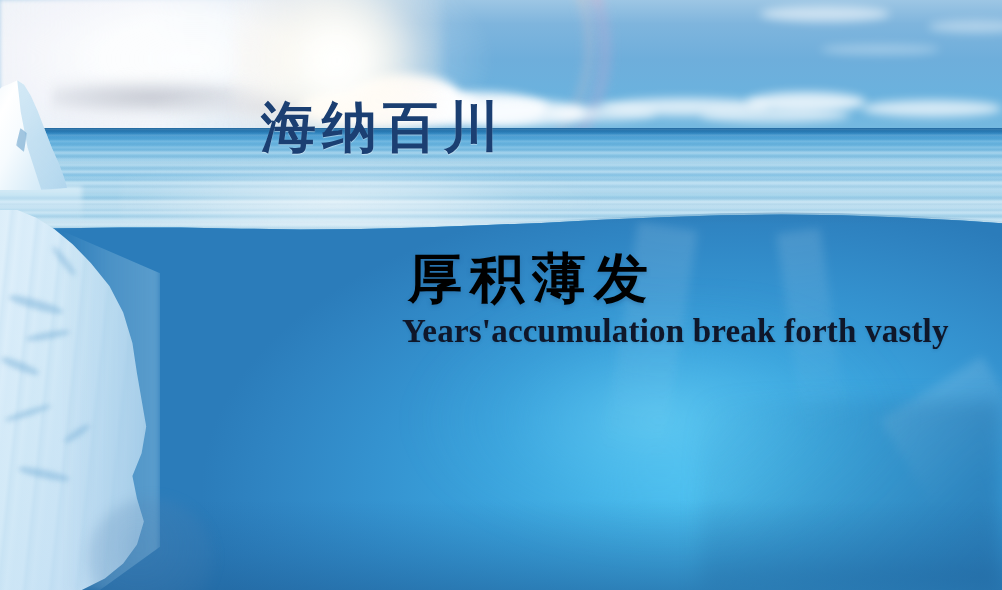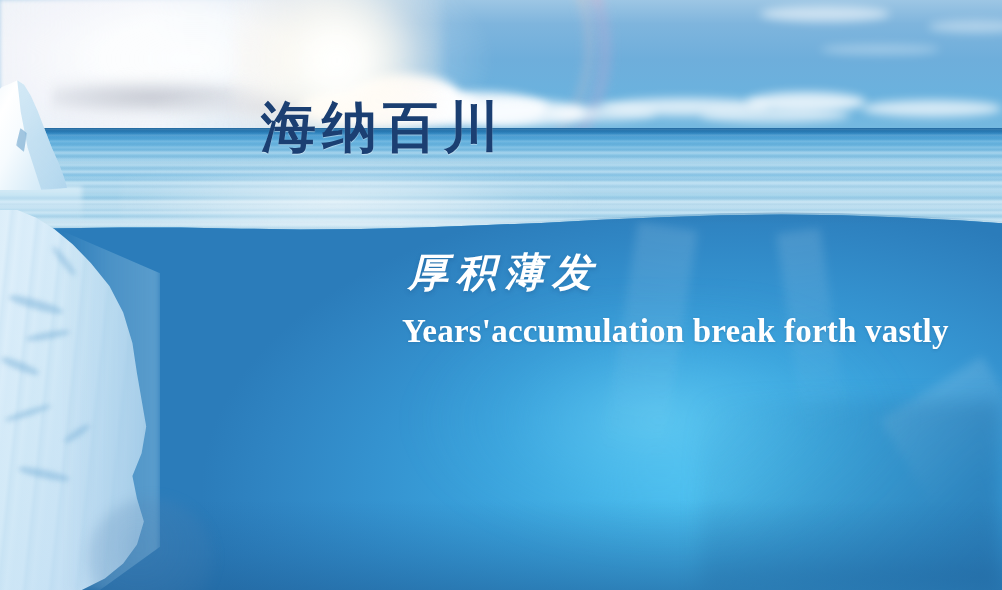--- a/index.html
+++ b/index.html
@@ -458,36 +458,35 @@
     font-weight: bold;
     color: #1b3f72;
     line-height: 1.1;
     white-space: nowrap;
     letter-spacing: 0.3px;
   }
   .sub-cn {
     position: absolute;
     left: 408px; top: 252px;
     font-family: "DejaVu Sans", "Liberation Sans", sans-serif;
-    font-size: 40px;
+    font-size: 54px;
     font-weight: bold;
     letter-spacing: 8px;
-    color: #ffffff;
+    color: #000000;
     line-height: 1;
     white-space: nowrap;
     text-shadow: 0 2px 4px rgba(28,84,134,0.35);
-    font-style: italic;
   }
   .sub-en {
     position: absolute;
     left: 402px; top: 313px;
     font-family: "Liberation Serif", "DejaVu Serif", serif;
     font-size: 33px;
     font-weight: bold;
-    color: #ffffff;
+    color: #0f172a;
     line-height: 1.1;
     white-space: nowrap;
     letter-spacing: 0.2px;
     text-shadow: 0 1px 3px rgba(30,90,140,0.30);
   }
 </style>
 </head>
 <body>
 
 <div id="banner">

